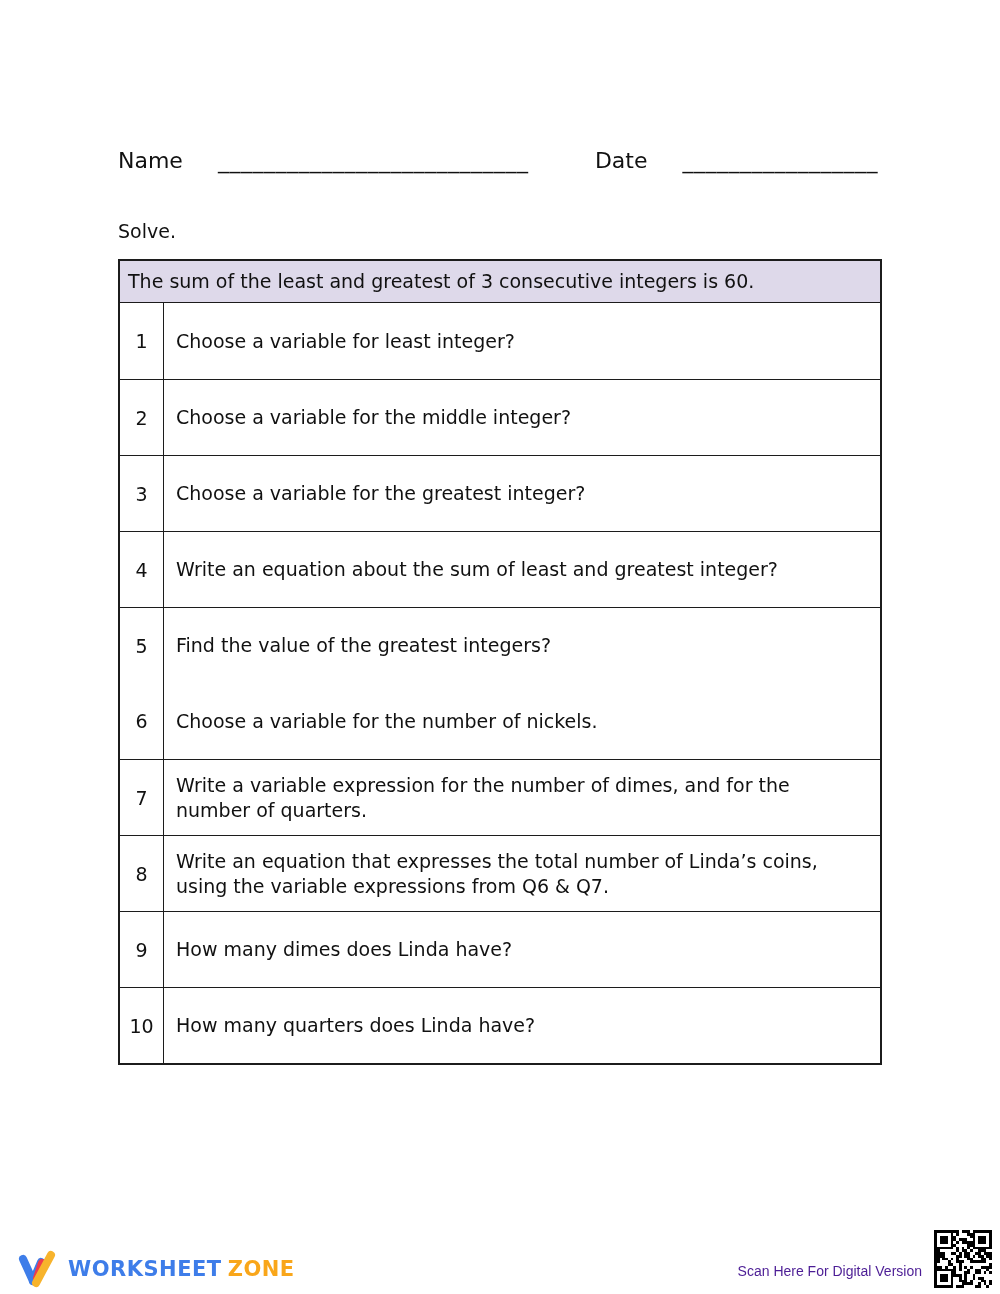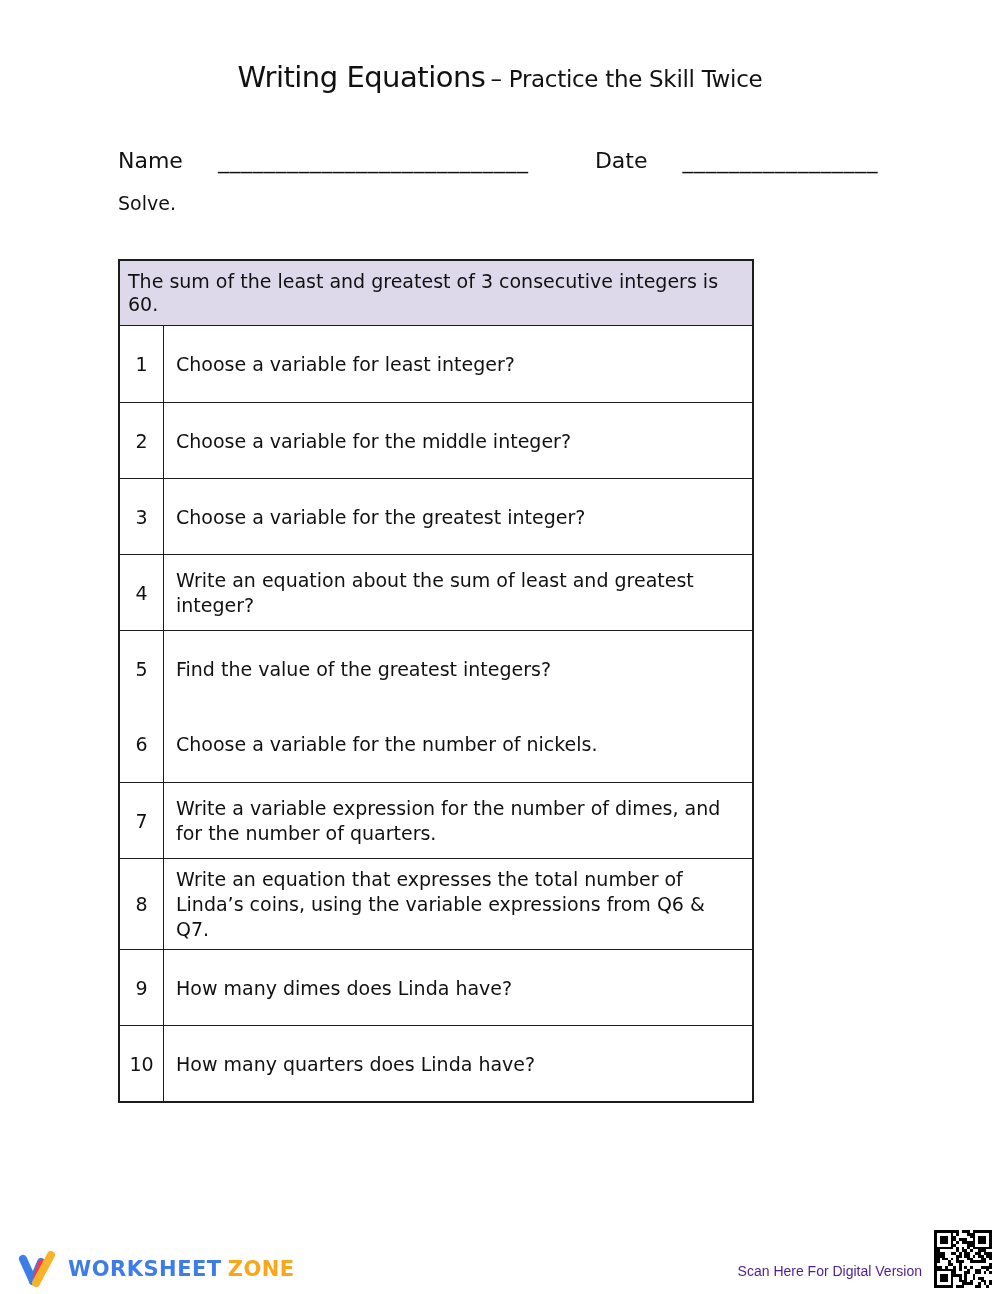--- a/index.html
+++ b/index.html
@@ -37,27 +37,27 @@
   .fields{
     position:absolute;
     top:148px;left:118px;width:760px;
     display:flex;justify-content:space-between;
     font-size:22px;
   }
   .blank{letter-spacing:0.5px;margin-left:28px;}
   
   .instruction{
     position:absolute;
-    top:192px;left:118px;
+    top:220px;left:118px;
     font-size:19px;
   }
   
   .qtable{
     position:absolute;
-    top:259px;left:118px;width:636px;
+    top:259px;left:118px;width:764px;
     border:2px solid var(--border);
     background:#ffffff;
   }
   .section-header{
     background:var(--header-bg);
     border-bottom:1px solid var(--border);
     padding:9px 8px;
     font-size:19px;
     line-height:1.22;
   }
@@ -114,24 +114,20 @@
     width:58px;height:58px;
     background:#ffffff;
   }
   .qr svg{width:100%;height:100%;display:block;}
 </style>
 </head>
 <body>
 
 <div class="page">
 
-  <div class="title">
-    <span class="title-main">Writing Equations</span>
-    <span class="title-sub">– Practice the Skill Twice</span>
-  </div>
 
   <div class="fields">
     <div>
       <span>Name</span>
       <span class="blank">___________________________</span>
     </div>
     <div>
       <span>Date</span>
       <span class="blank">_________________</span>
     </div>

